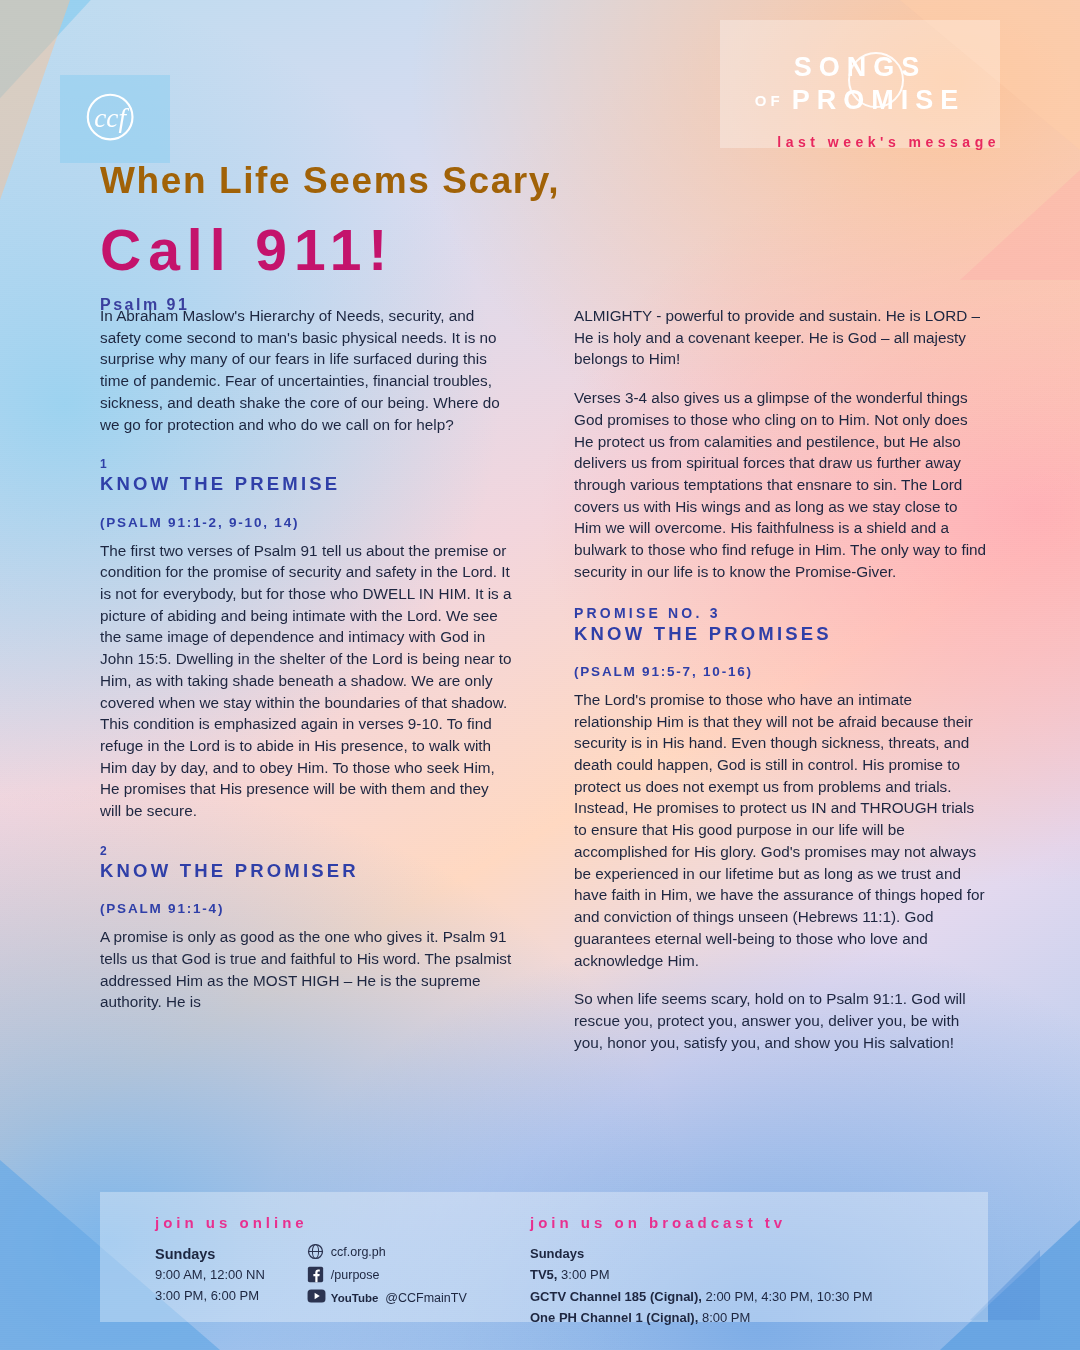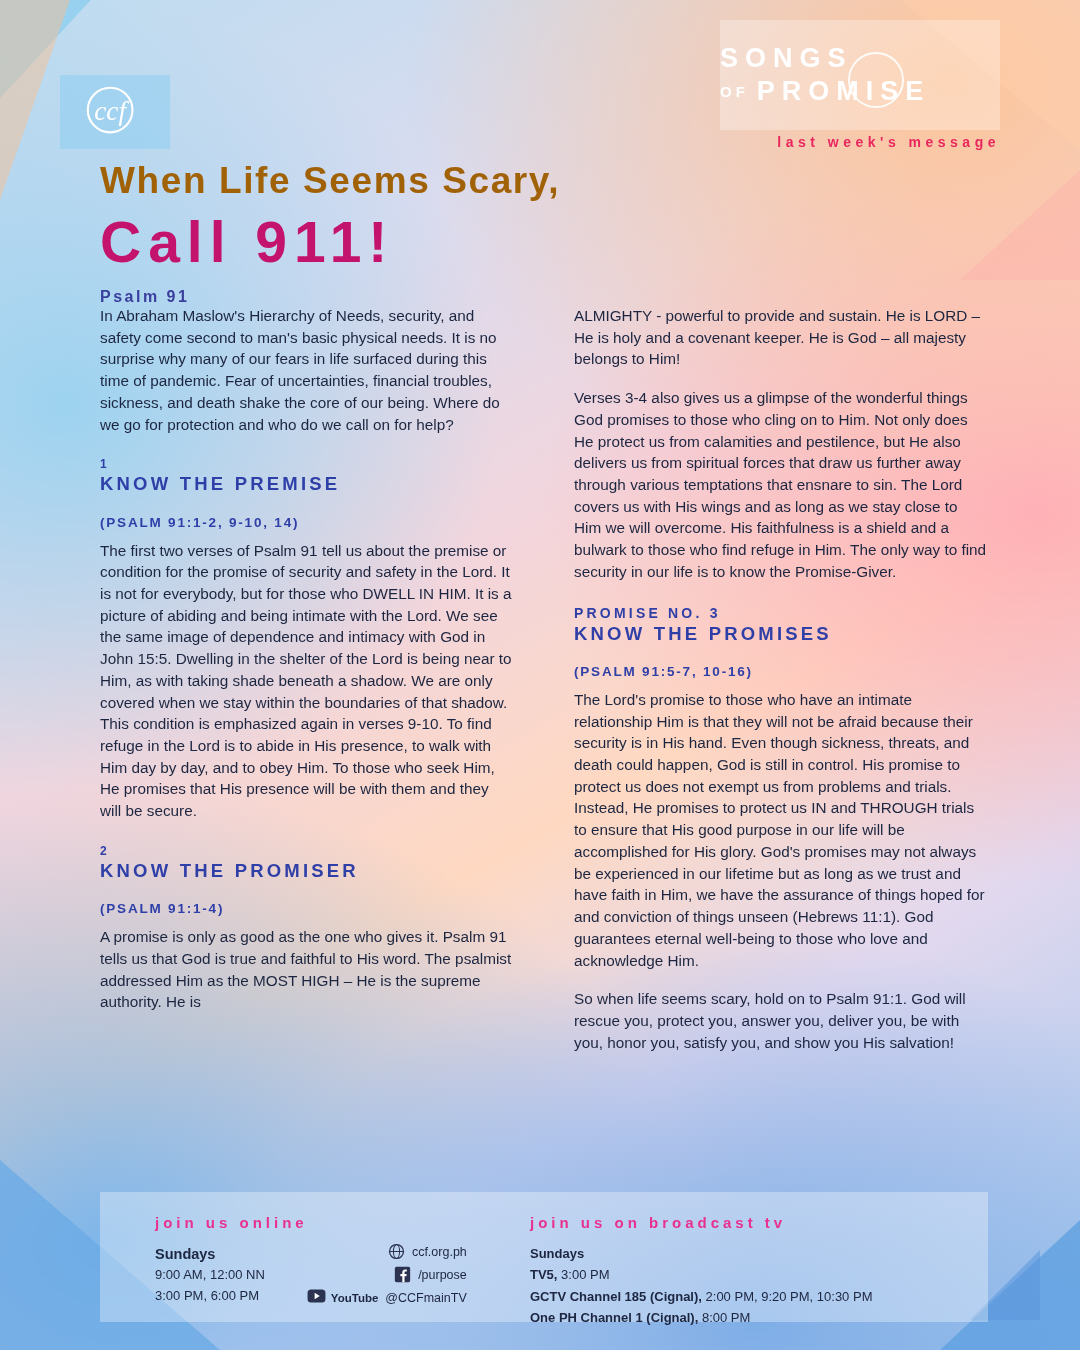--- a/index.html
+++ b/index.html
@@ -63,34 +63,34 @@
     position: absolute; inset: 0;
     opacity: .35;
     background-image:
       repeating-linear-gradient(0deg, rgba(255,255,255,0.03) 0 1px, rgba(0,0,0,0.02) 1px 2px);
     mix-blend-mode: overlay;
   }
 
   
   .ccf-badge {
     position: absolute; left: 60px; top: 75px;
-    width: 110px; height: 74px;
+    width: 110px; height: 88px;
     background: rgba(140,205,240,0.55);
     display: flex; align-items: center; justify-content: center;
     z-index: 3;
   }
   .ccf-logo { width: 68px; height: 60px; }
 
   .sop-box {
     position: absolute; right: 80px; top: 20px;
-    width: 280px; height: 110px;
+    width: 280px; height: 128px;
     background: rgba(255,255,255,0.30);
     z-index: 3;
     display: flex; flex-direction: column;
-    justify-content: center;
+    align-items: center; justify-content: center;
     color: #ffffff;
   }
   .sop-line1 {
     font-size: 27px; letter-spacing: 7px; font-weight: 700;
     line-height: 1; color: #ffffff;
   }
   .sop-line2 {
     margin-top: 6px;
     font-size: 27px; letter-spacing: 7px; font-weight: 700;
     line-height: 1; color: #ffffff;
@@ -111,21 +111,21 @@
   }
 
   
   .title-wrap { position: absolute; left: 100px; top: 160px; z-index: 3; }
   .title-1 {
     font-size: 37px; font-weight: 700; letter-spacing: 1.6px;
     color: #a16207;
   }
   .title-2 {
     font-size: 57px; font-weight: 700; letter-spacing: 7px;
-    color: #c4136c; line-height: 1.15; margin-top: 8px;
+    color: #c4136c; line-height: 1.15; margin-top: 16px;
   }
   .title-ref {
     margin-top: 12px;
     font-size: 16px; font-weight: 700; letter-spacing: 2.5px;
     color: #3a3f9e;
   }
 
   
   .cols {
     position: absolute; left: 100px; top: 305px;
@@ -164,21 +164,21 @@
   .f-col-a { width: 375px; }
   .f-col-b { width: 455px; }
   .f-head {
     font-size: 15px; font-weight: 700; letter-spacing: 4px;
     color: #e8308f; margin-bottom: 12px;
   }
   .f-row { display: flex; }
   .f-times { font-size: 13px; color: #1d2640; line-height: 1.55; }
   .f-times b { font-size: 14.5px; }
   .f-links { margin-left: 42px; font-size: 12.5px; color: #1d2640; }
-  .f-link-row { display: flex; align-items: center; gap: 7px; margin-bottom: 6px; justify-content: flex-end; }
+  .f-link-row { display: flex; align-items: center; gap: 7px; margin-bottom: 6px; }
   .ico { width: 17px; height: 17px; display: inline-block; flex: 0 0 17px; }
   .yt-label { font-weight: 700; font-size: 11.5px; color: #1d2640; }
   .f-tv { font-size: 13px; color: #1d2640; line-height: 1.65; }
   .f-tv b { font-weight: 700; }
 </style>
 </head>
 <body>
 
 <div id="bg">
   <div class="bg-base"></div>
@@ -297,21 +297,21 @@
   <div class="f-col-b">
     <div class="f-head">join us on broadcast tv</div>
     <div class="f-tv">
       <b>Sundays</b><br>
       <span>
         <b>TV5,</b>
         <span>3:00 PM</span>
       </span><br>
       <span>
         <b>GCTV Channel 185 (Cignal),</b>
-        <span>2:00 PM, 9:20 PM, 10:30 PM</span>
+        <span>2:00 PM, 4:30 PM, 10:30 PM</span>
       </span><br>
       <span>
         <b>One PH Channel 1 (Cignal),</b>
         <span>8:00 PM</span>
       </span>
     </div>
   </div>
 </div>
 
 </body></html>

